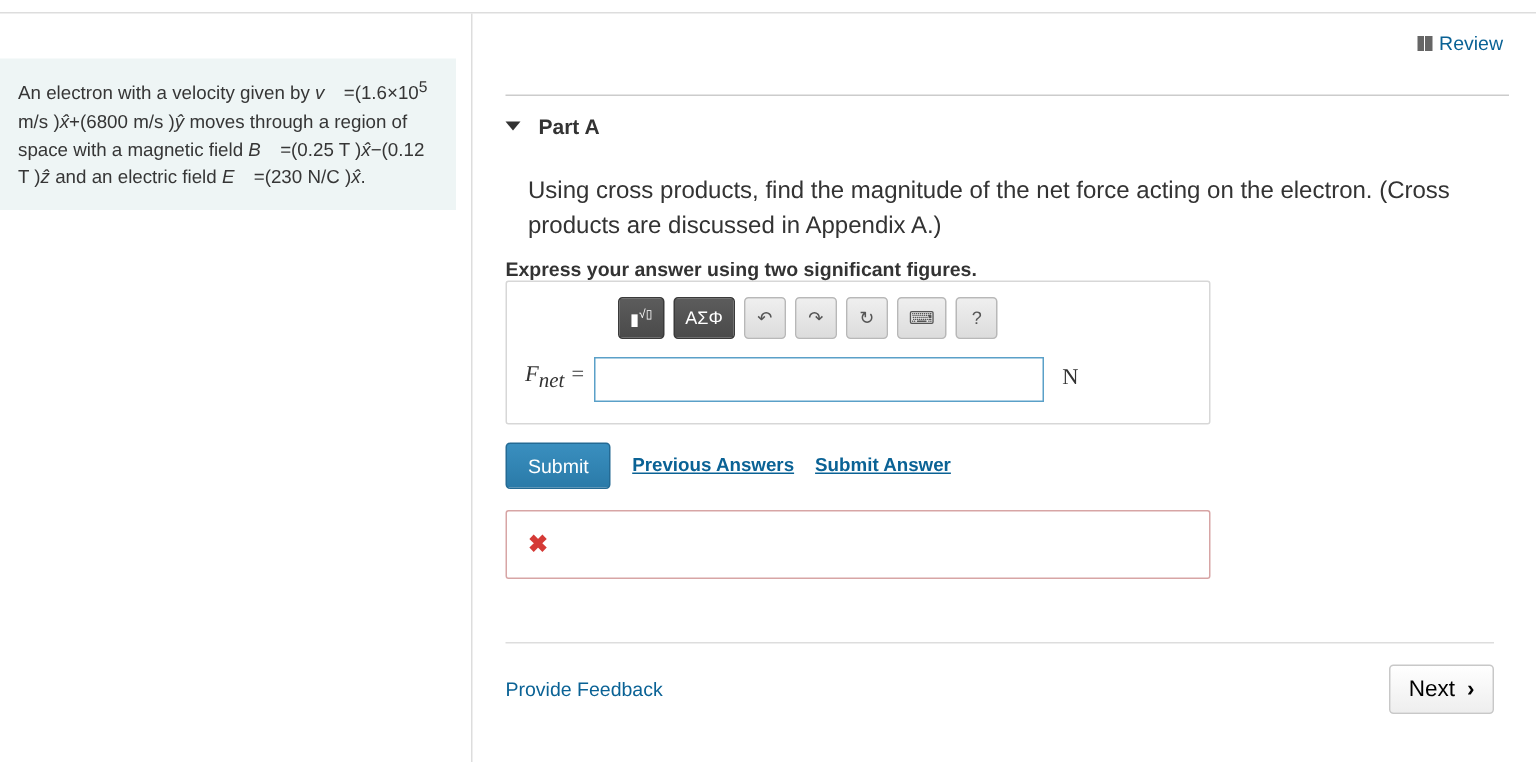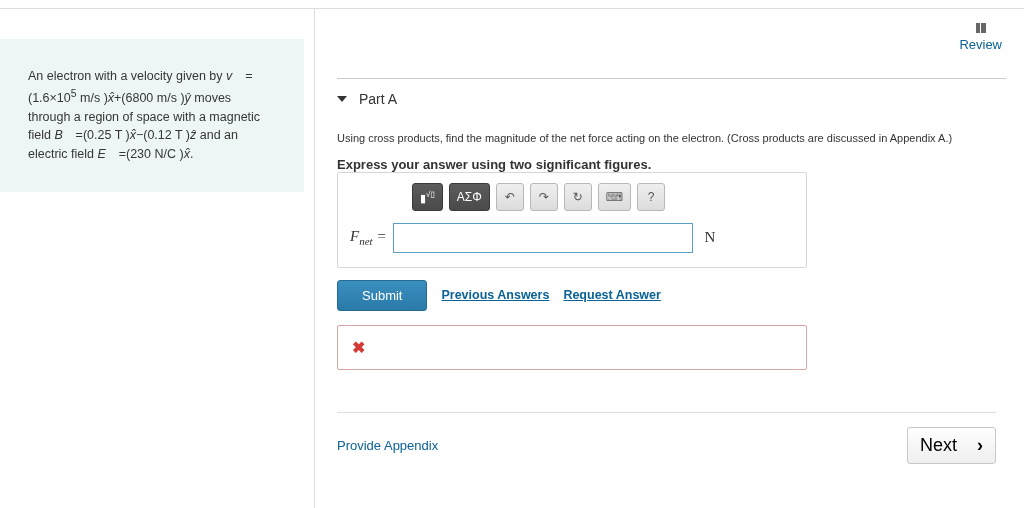--- a/index.html
+++ b/index.html
@@ -20,71 +20,71 @@
       display: flex;
       height: calc(100% - 9px);
     }
     .left-col {
       width: 315px;
       padding: 30px 10px 0 0;
       border-right: 1px solid #ddd;
     }
     .problem-box {
       background: #eef5f5;
-      padding: 28px;
+      padding: 12px;
       font-size: 12.5px;
       line-height: 1.5;
       color: #363636;
     }
     .right-col {
       flex: 1;
       padding: 12px 18px 0 22px;
       position: relative;
     }
     .review-row {
       text-align: right;
       padding: 0 4px 26px 0;
     }
     .review-link {
       color: #0a6295;
       font-size: 13px;
       cursor: pointer;
       display: inline-flex;
       align-items: center;
       gap: 4px;
-      flex-direction: column;
     }
     .review-icon-bars {
       display: inline-block;
       width: 10px;
       height: 10px;
       background: linear-gradient(to right, #666 0%, #666 40%, transparent 40%, transparent 50%, #666 50%, #666 100%);
     }
     .part-header {
       display: flex;
       align-items: center;
       gap: 12px;
-      font-weight: normal;
+      font-weight: bold;
       font-size: 14px;
       border-top: 1px solid #ccc;
       padding-top: 12px;
     }
     .caret-down {
       width: 0; height: 0;
       border-left: 5px solid transparent;
       border-right: 5px solid transparent;
       border-top: 6px solid #333;
     }
     .part-body {
       padding: 24px 10px 0 0;
     }
     .question-text {
-      font-size: 11px;
+      font-size: 16px;
       line-height: 1.45;
       margin-bottom: 10px;
+      margin-left: 15px;
     }
     .instruction {
       font-weight: bold;
       font-size: 13px;
     }
     .answer-box {
       border: 1px solid #d7d7d7;
       width: 470px;
       padding: 10px 12px 14px 12px;
       margin-bottom: 12px;
@@ -122,21 +122,21 @@
       display: flex;
       align-items: center;
       gap: 6px;
     }
     .fnet-label {
       font-style: italic;
       font-family: "Times New Roman", serif;
       font-size: 15px;
       white-space: nowrap;
     }
-    .fnet-sub { font-size: 11px; font-style: italic; }
+    .fnet-sub { font-size: 14px; font-style: italic; }
     .answer-input {
       border: 1px solid #5aa0c8;
       height: 30px;
       width: 300px;
       padding: 4px 6px;
       font-size: 14px;
       outline: none;
     }
     .unit-label {
       font-family: "Times New Roman", serif;
@@ -147,21 +147,21 @@
       display: flex;
       align-items: center;
       gap: 14px;
       margin-bottom: 14px;
     }
     .submit-btn {
       background: linear-gradient(#3a8fbf,#2a7aa8);
       color: #fff;
       border: 1px solid #246a94;
       border-radius: 3px;
-      padding: 7px 24px;
+      padding: 7px 14px;
       font-size: 13px;
       cursor: pointer;
     }
     .text-link {
       color: #0a6295;
       text-decoration: underline;
       font-size: 12.5px;
       cursor: pointer;
       font-weight: bold;
     }
@@ -188,25 +188,25 @@
     .provide-link {
       color: #0a6295;
       font-size: 13px;
       cursor: pointer;
     }
     .next-btn {
       background: linear-gradient(#fff,#eee);
       border: 1px solid #c8c8c8;
       border-radius: 3px;
       padding: 7px 12px;
-      font-size: 18px;
+      font-size: 15px;
       cursor: pointer;
       display: inline-flex;
       align-items: flex-start;
-      gap: 20px;
+      gap: 8px;
     }
     .chev-right { font-weight: bold; }
   </style>
 </head>
 <body>
 
 <div class="top-line"></div>
 
 <div class="container">
   <div class="left-col">
@@ -250,29 +250,29 @@
             <span>=</span>
           </span>
           <input class="answer-input" type="text" value="" style="">
           <span class="unit-label">N</span>
         </div>
       </div>
 
       <div class="submit-row">
         <button class="submit-btn">Submit</button>
         <span class="text-link">Previous Answers</span>
-        <span class="text-link">Request Answer</span>
+        <span class="text-link">Submit Answer</span>
       </div>
 
       <div class="feedback-box">
         <span class="x-icon">✖</span>
       </div>
 
       <div class="footer-row">
-        <span class="provide-link">Provide Appendix</span>
+        <span class="provide-link">Provide Feedback</span>
         <button class="next-btn">
           <span>Next</span>
           <span class="chev-right">›</span>
         </button>
       </div>
     </div>
   </div>
 </div>
 
 </body></html>

